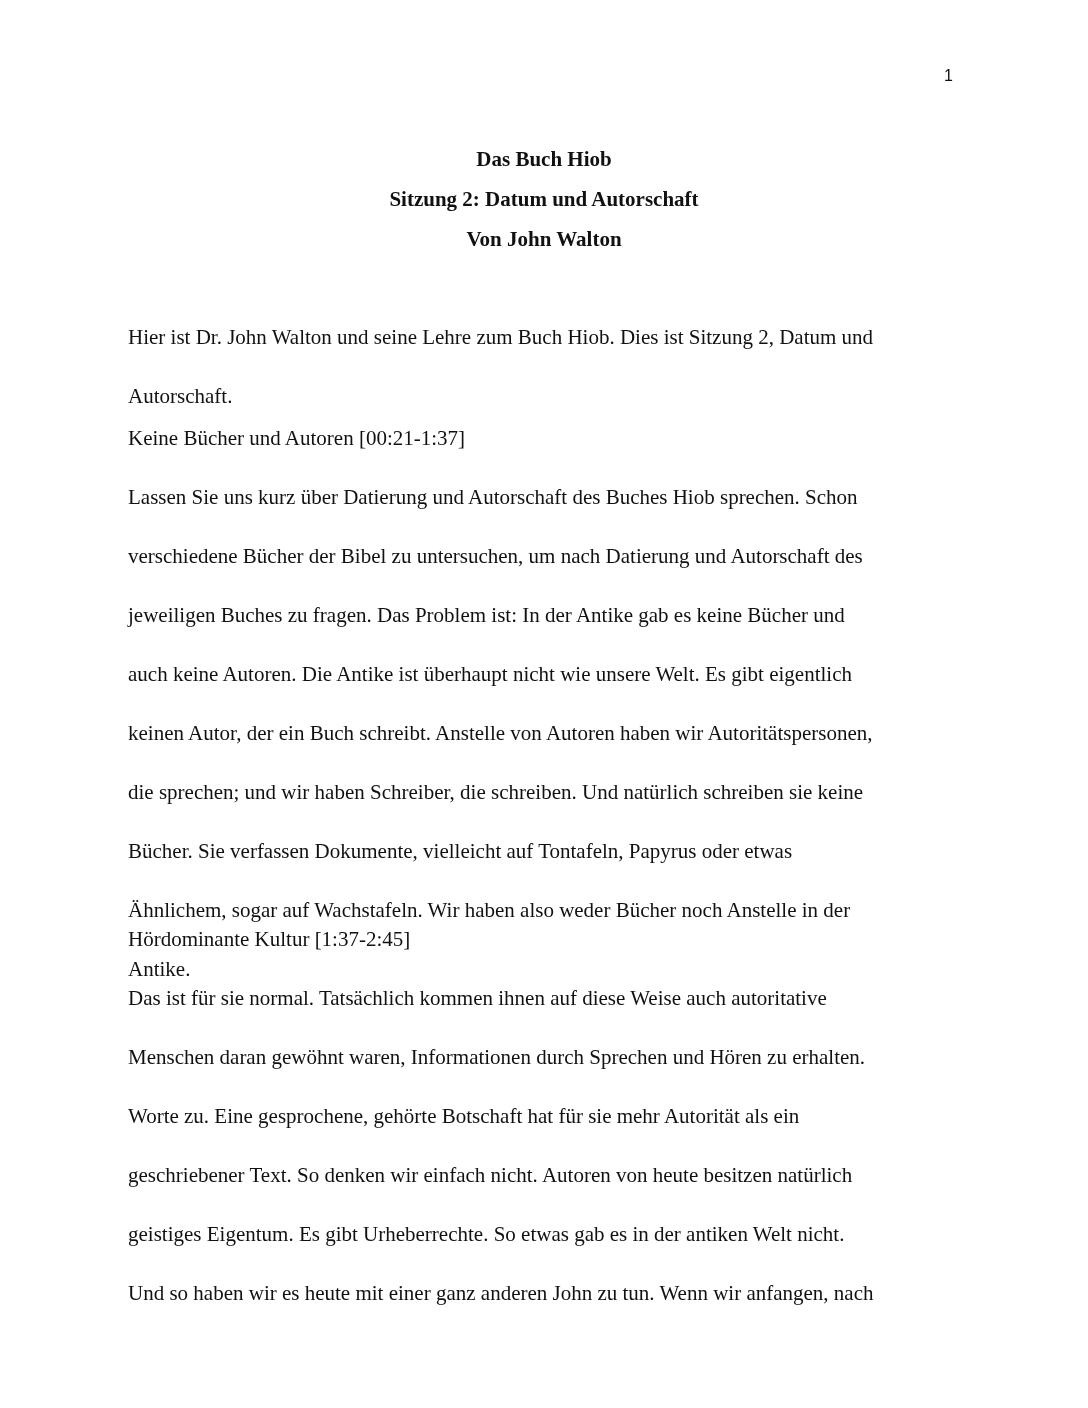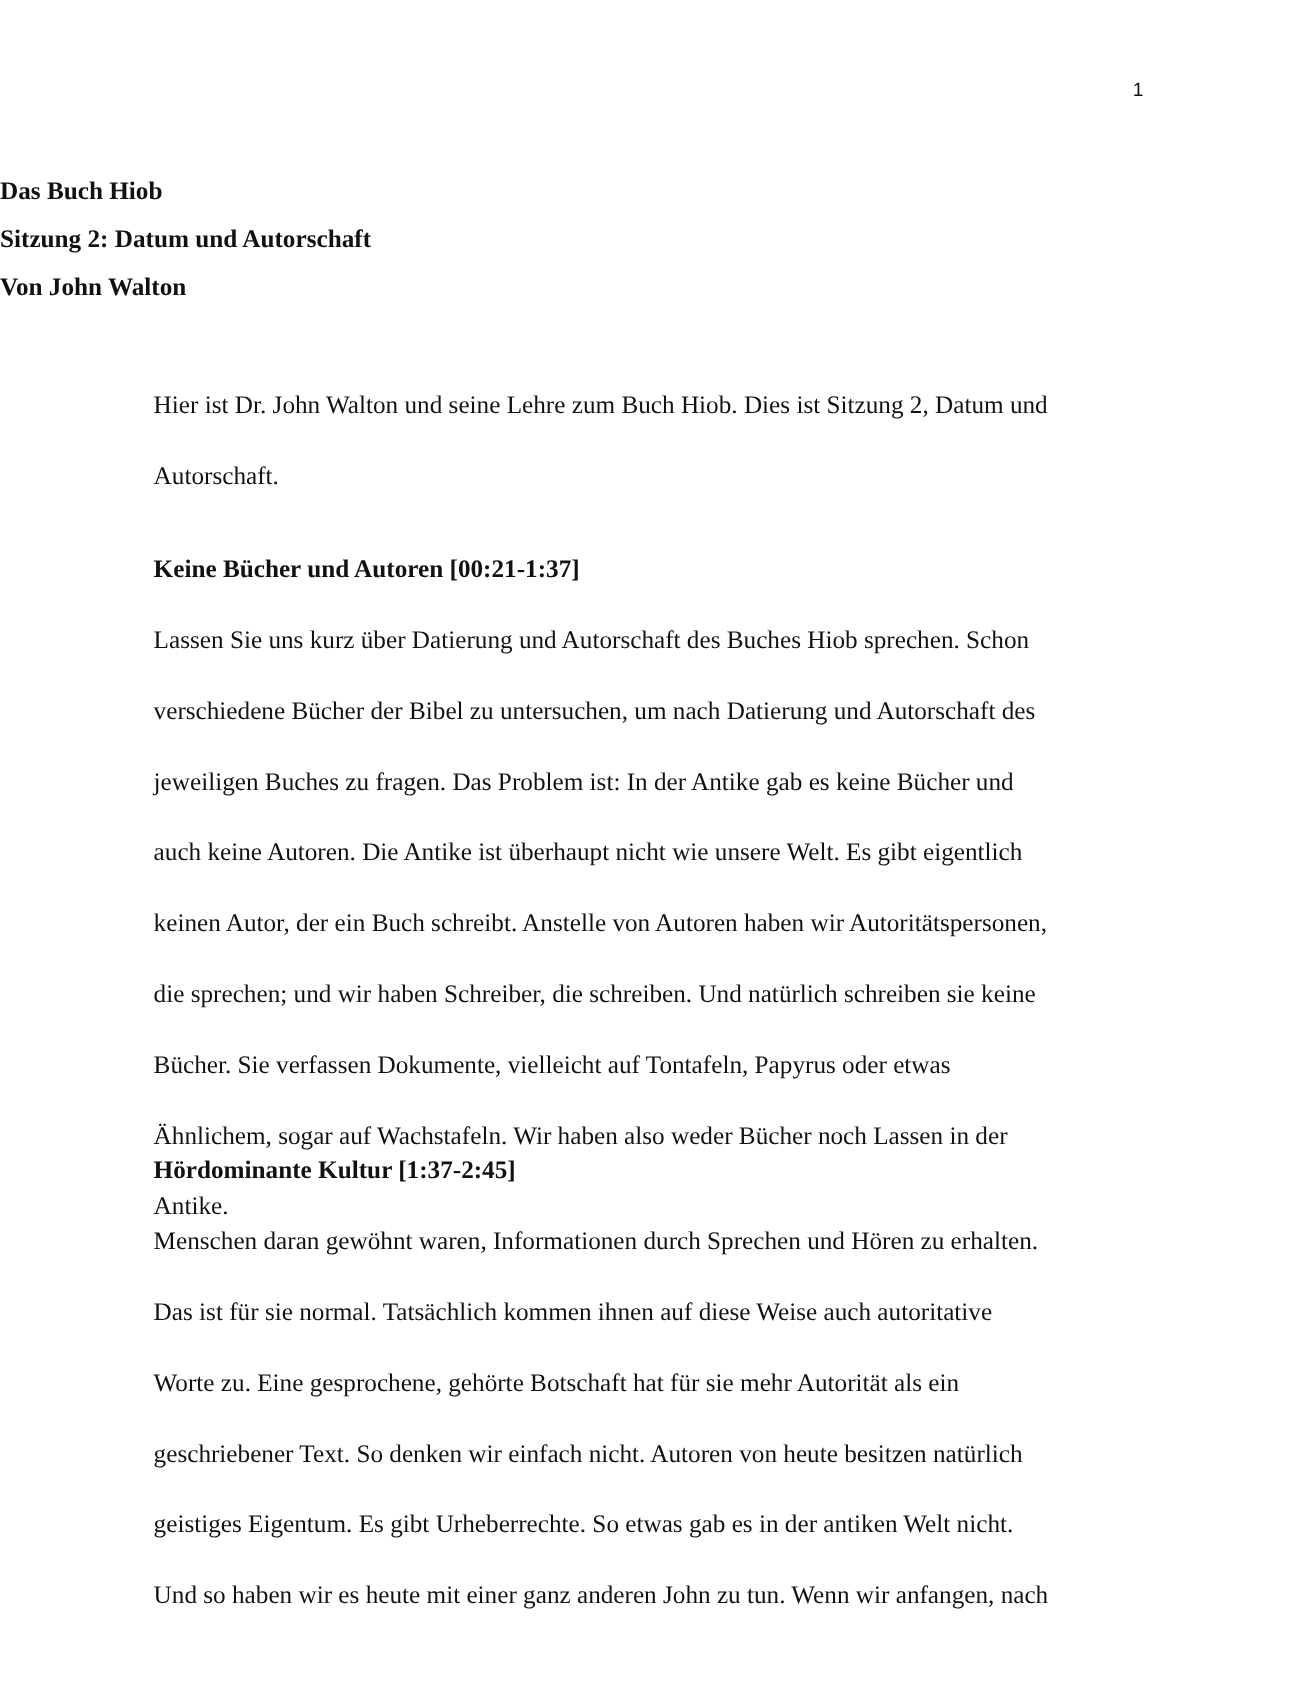--- a/index.html
+++ b/index.html
@@ -21,21 +21,21 @@
       left: 944px;
       font-family: "Liberation Sans", "DejaVu Sans", sans-serif;
       font-size: 16px;
       line-height: 20px;
     }
     .title-block {
       position: absolute;
       top: 144px;
       left: 0;
       width: 1088px;
-      text-align: left;
+      text-align: center;
       font-weight: bold;
       font-size: 21px;
     }
     .title-line {
       height: 40px;
       line-height: 30px;
     }
     .content {
       position: absolute;
       left: 128px;
@@ -45,25 +45,24 @@
     .intro {
       top: 302px;
     }
     .line {
       height: 40px;
       line-height: 32px;
       white-space: nowrap;
       margin-top: 19px;
     }
     .section-heading {
-      font-weight: bold;
+      font-weight: normal;
       height: 40px;
       line-height: 32px;
       white-space: nowrap;
-      margin-top: 36px;
     }
     .section1 { top: 422px; }
     .section2 { top: 923px; }
   </style>
 </head>
 <body>
 
 <div class="page-number">1</div>
 
 <div class="title-block">
@@ -79,25 +78,25 @@
 
 <div class="content section1">
   <div class="section-heading">Keine Bücher und Autoren [00:21-1:37]</div>
   <div class="line"> Lassen Sie uns kurz über Datierung und Autorschaft des Buches Hiob sprechen. Schon</div>
   <div class="line">verschiedene Bücher der Bibel zu untersuchen, um nach Datierung und Autorschaft des</div>
   <div class="line">jeweiligen Buches zu fragen. Das Problem ist: In der Antike gab es keine Bücher und</div>
   <div class="line">auch keine Autoren. Die Antike ist überhaupt nicht wie unsere Welt. Es gibt eigentlich</div>
   <div class="line">keinen Autor, der ein Buch schreibt. Anstelle von Autoren haben wir Autoritätspersonen,</div>
   <div class="line">die sprechen; und wir haben Schreiber, die schreiben. Und natürlich schreiben sie keine</div>
   <div class="line">Bücher. Sie verfassen Dokumente, vielleicht auf Tontafeln, Papyrus oder etwas</div>
-  <div class="line">Ähnlichem, sogar auf Wachstafeln. Wir haben also weder Bücher noch Lassen in der</div>
+  <div class="line">Ähnlichem, sogar auf Wachstafeln. Wir haben also weder Bücher noch Anstelle in der</div>
   <div class="line">Antike.</div>
 </div>
 
 <div class="content section2">
   <div class="section-heading">Hördominante Kultur [1:37-2:45]</div>
+  <div class="line">Das ist für sie normal. Tatsächlich kommen ihnen auf diese Weise auch autoritative</div>
   <div class="line">Menschen daran gewöhnt waren, Informationen durch Sprechen und Hören zu erhalten.</div>
-  <div class="line">Das ist für sie normal. Tatsächlich kommen ihnen auf diese Weise auch autoritative</div>
   <div class="line">Worte zu. Eine gesprochene, gehörte Botschaft hat für sie mehr Autorität als ein</div>
   <div class="line">geschriebener Text. So denken wir einfach nicht. Autoren von heute besitzen natürlich</div>
   <div class="line">geistiges Eigentum. Es gibt Urheberrechte. So etwas gab es in der antiken Welt nicht.</div>
   <div class="line">Und so haben wir es heute mit einer ganz anderen John zu tun. Wenn wir anfangen, nach</div>
 </div>
 
 </body></html>

